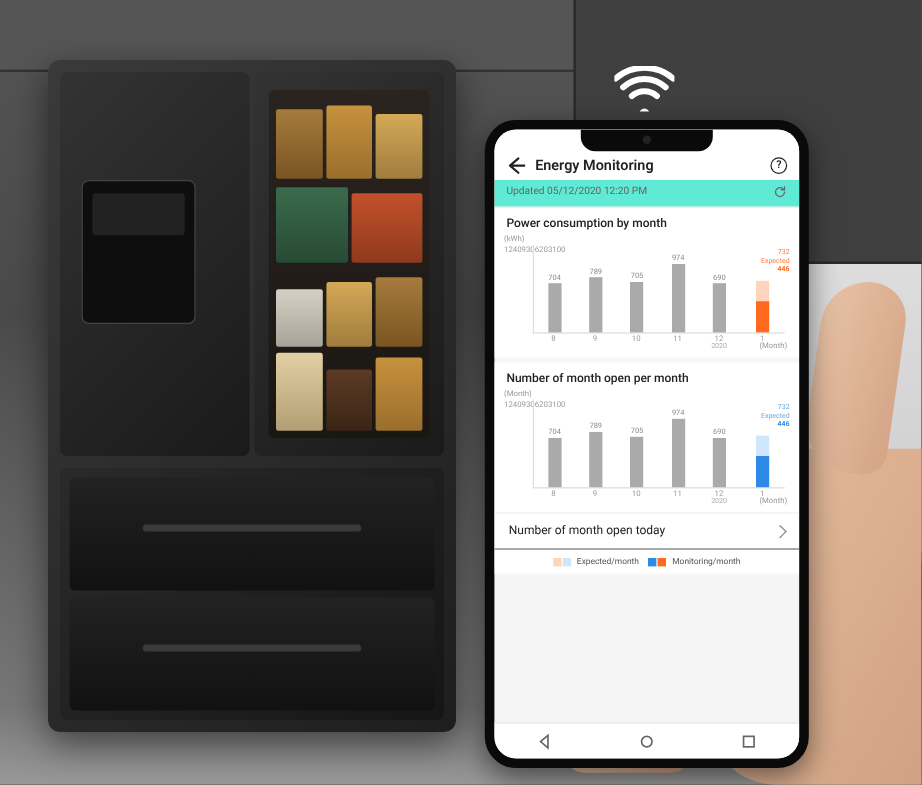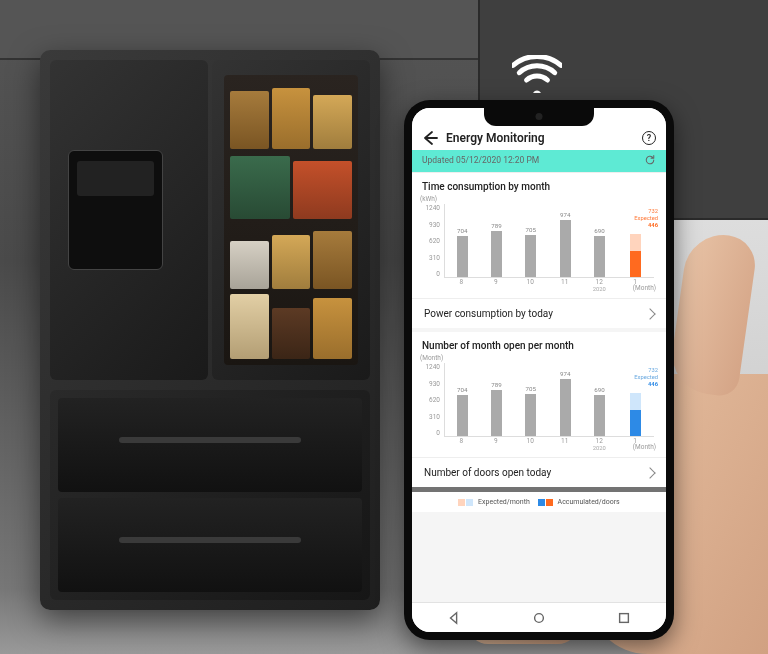--- a/index.html
+++ b/index.html
@@ -280,21 +280,21 @@
   .chart .ylabel {
     position: absolute;
     left: 0; top: -1px;
     font-size: 6.5px; color: #999;
   }
   .chart .yaxis {
     position: absolute;
     left: 0; top: 8px; bottom: 14px;
     width: 20px;
     display: flex;
-    flex-direction: column;
+    flex-direction: row;
     justify-content: space-between;
     font-size: 6.5px;
     color: #999;
     text-align: right;
   }
   .chart .plot {
     position: absolute;
     left: 24px; right: 4px; top: 8px; bottom: 14px;
     border-left: 1px solid #ddd;
     border-bottom: 1px solid #ddd;
@@ -378,21 +378,21 @@
 
   .legend {
     display: flex;
     align-items: center;
     justify-content: center;
     gap: 8px;
     padding: 6px 8px;
     font-size: 7px;
     color: #555;
     background: #fff;
-    border-top: 5px solid #737373;
+    border-top: 1px solid #737373;
   }
   .legend .sw {
     display: inline-flex;
     gap: 1px;
     margin-right: 3px;
     vertical-align: middle;
   }
   .legend .sw span { width: 7px; height: 7px; display: inline-block; }
 
   .android-nav {
@@ -481,21 +481,21 @@
     </div>
 
     <div class="updated-row">
       <span>Updated 05/12/2020  12:20 PM</span>
       <svg class="refresh-icon" viewBox="0 0 16 16">
         <path d="M13 8a5 5 0 1 1-1.7-3.7M13 2v3.5H9.5" stroke="#666" stroke-width="1.4" fill="none" stroke-linecap="round" stroke-linejoin="round"></path>
       </svg>
     </div>
 
     <div class="section">
-      <div class="section-title">Time consumption by month</div>
+      <div class="section-title">Power consumption by month</div>
 
       <div class="chart chart1">
         <div class="ylabel">(kWh)</div>
         <div class="yaxis">
           <div>1240</div>
           <div>930</div>
           <div>620</div>
           <div>310</div>
           <div>0</div>
         </div>
@@ -536,24 +536,20 @@
           <div>8</div>
           <div>9</div>
           <div>10</div>
           <div>11</div>
           <div><span>12</span><div class="year-under">2020</div></div>
           <div class="current">1</div>
         </div>
         <div class="xlabel">(Month)</div>
       </div>
 
-      <div class="row-link">
-        <span>Power consumption by today</span>
-        <span class="chev"></span>
-      </div>
     </div>
 
     <div class="section">
       <div class="section-title">Number of month open per month</div>
 
       <div class="chart chart2">
         <div class="ylabel">(Month)</div>
         <div class="yaxis">
           <div>1240</div>
           <div>930</div>
@@ -599,39 +595,39 @@
           <div>9</div>
           <div>10</div>
           <div>11</div>
           <div><span>12</span><div class="year-under">2020</div></div>
           <div class="current">1</div>
         </div>
         <div class="xlabel">(Month)</div>
       </div>
 
       <div class="row-link">
-        <span>Number of doors open today</span>
+        <span>Number of month open today</span>
         <span class="chev"></span>
       </div>
     </div>
 
     <div class="legend">
       <span>
         <span class="sw">
           <span style="background:#ffd4bd"></span>
             <span style="background:#cfe6fb"></span>
         </span>
         <span>Expected/month</span>
       </span>
       <span>
         <span class="sw">
           <span style="background:#2d8ae6"></span>
             <span style="background:#ff6a1f"></span>
         </span>
-        <span>Accumulated/doors</span>
+        <span>Monitoring/month</span>
       </span>
     </div>
 
     <div class="android-nav">
       <svg viewBox="0 0 16 16">
           <path d="M11 2 L4 8 L11 14 Z"></path>
         </svg>
       <svg viewBox="0 0 16 16">
           <circle cx="8" cy="8" r="5"></circle>
         </svg>

